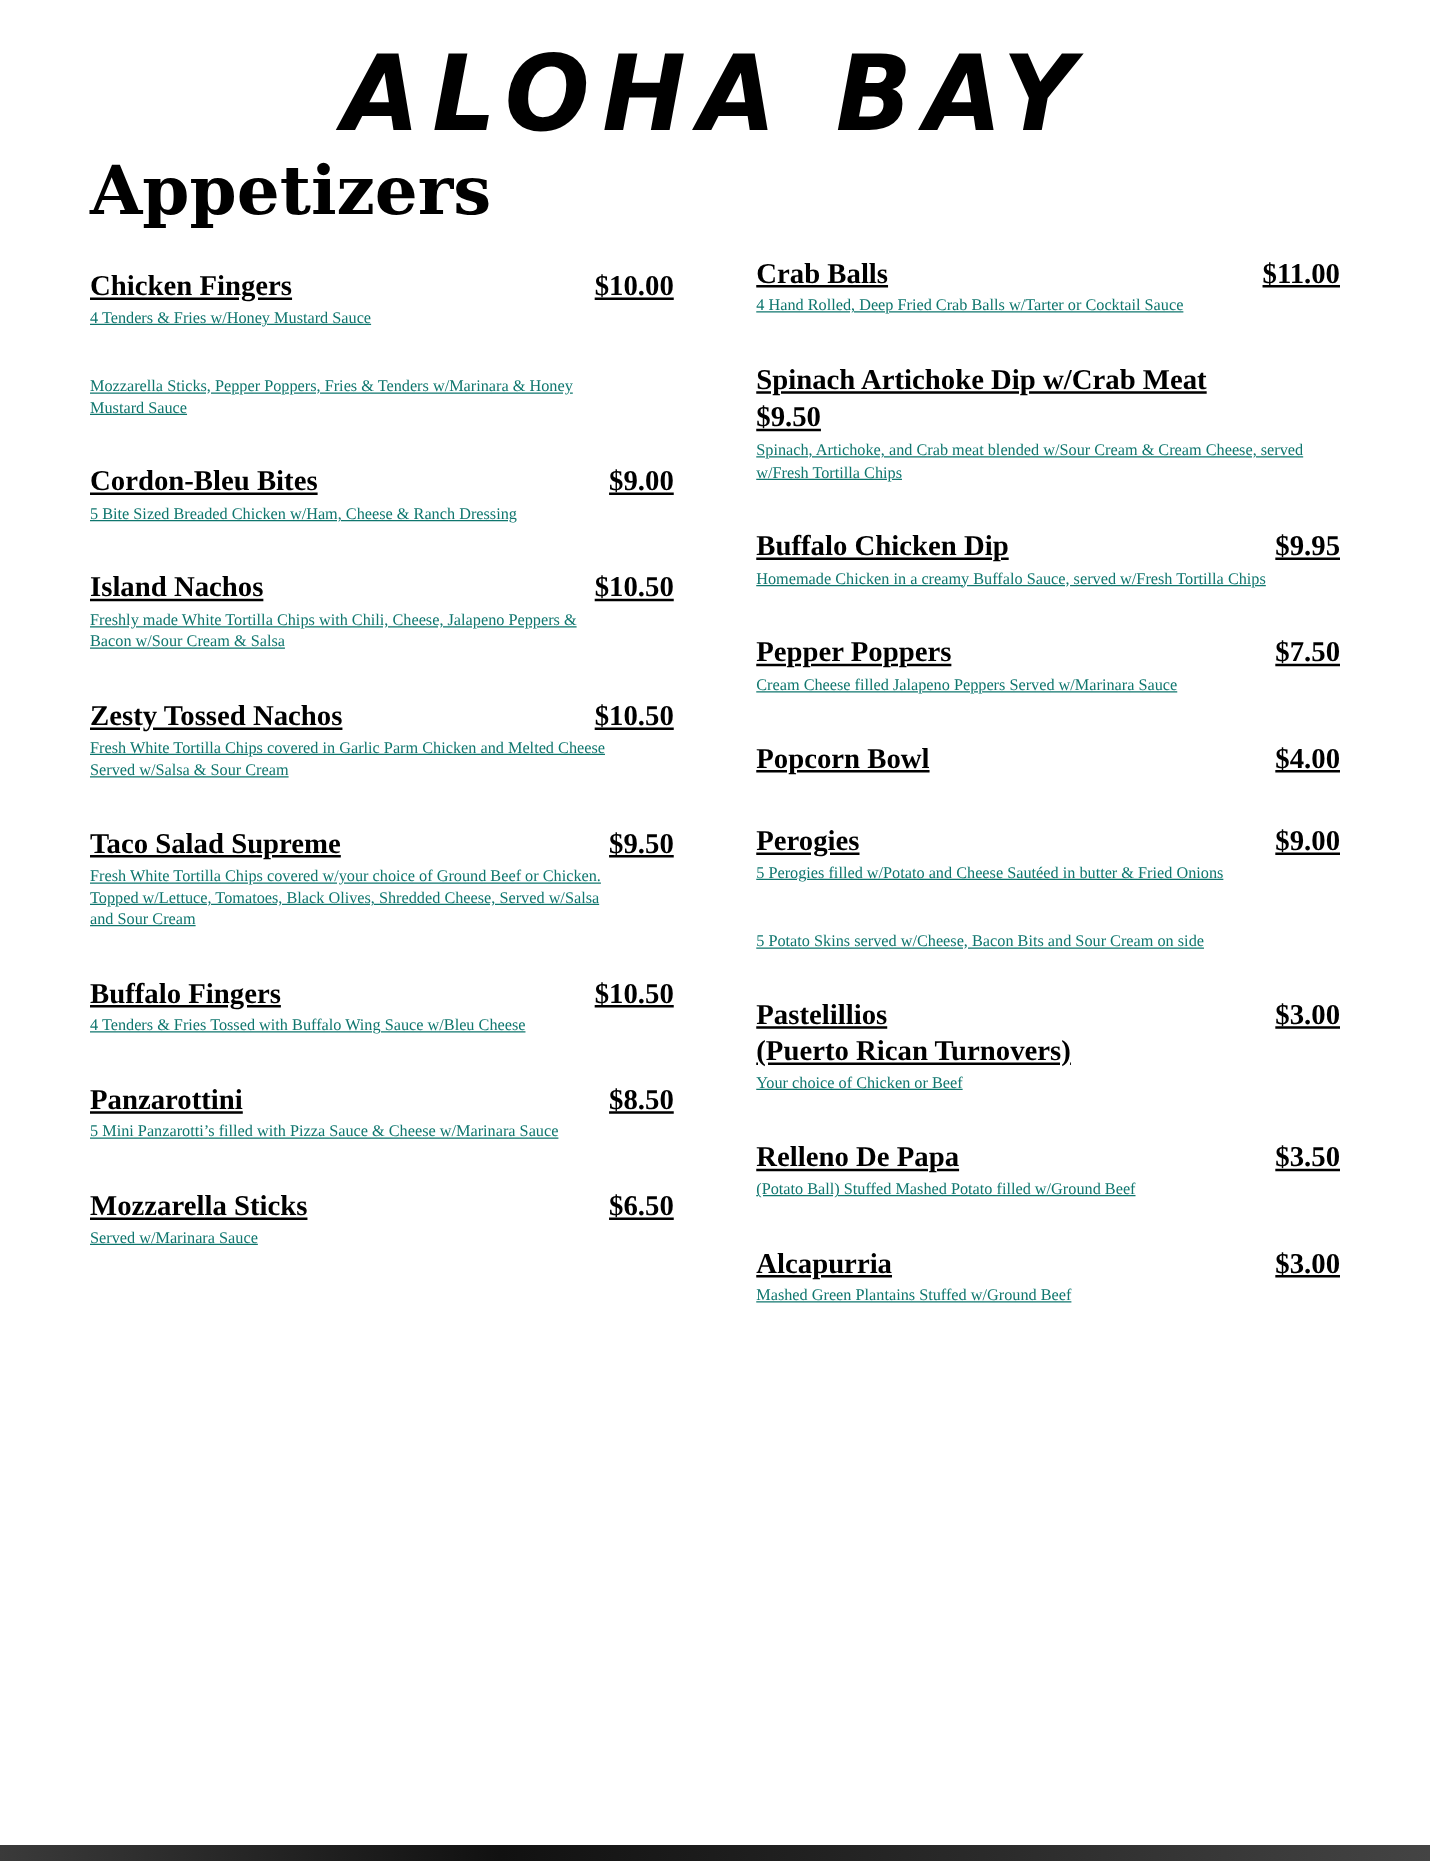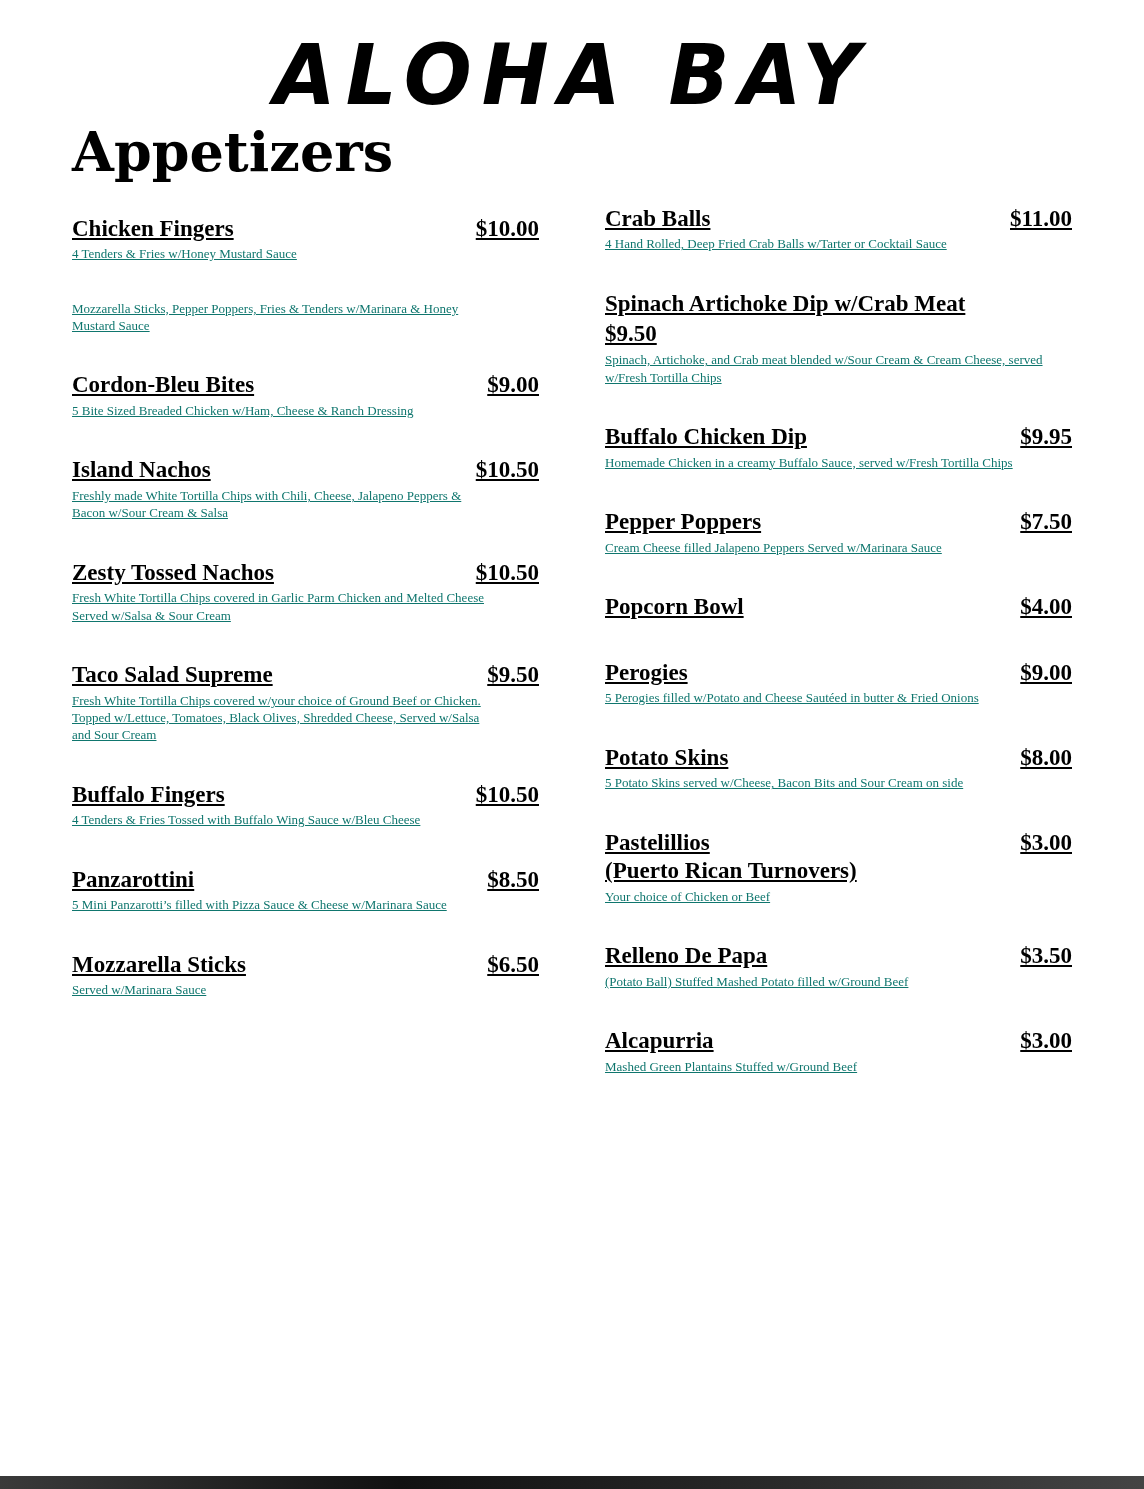--- a/index.html
+++ b/index.html
@@ -217,24 +217,20 @@
   <div class="menu-item">
     <div class="item-head">
       <span class="item-name">Perogies</span>
       <span class="item-price">$9.00</span>
     </div>
 
     <div class="item-desc">5 Perogies filled w/Potato and Cheese Sautéed in butter &amp; Fried Onions</div>
   </div>
 
   <div class="menu-item">
-    <div class="item-head">
-      <span class="item-name">Potato Skins</span>
-      <span class="item-price">$8.00</span>
-    </div>
 
     <div class="item-desc">5 Potato Skins served w/Cheese, Bacon Bits and Sour Cream on side</div>
   </div>
 
   <div class="menu-item">
     <div class="item-head">
       <span class="item-name">Pastelillios</span>
       <span class="item-price">$3.00</span>
     </div>
     <div class="item-name2">(Puerto Rican Turnovers)</div>

